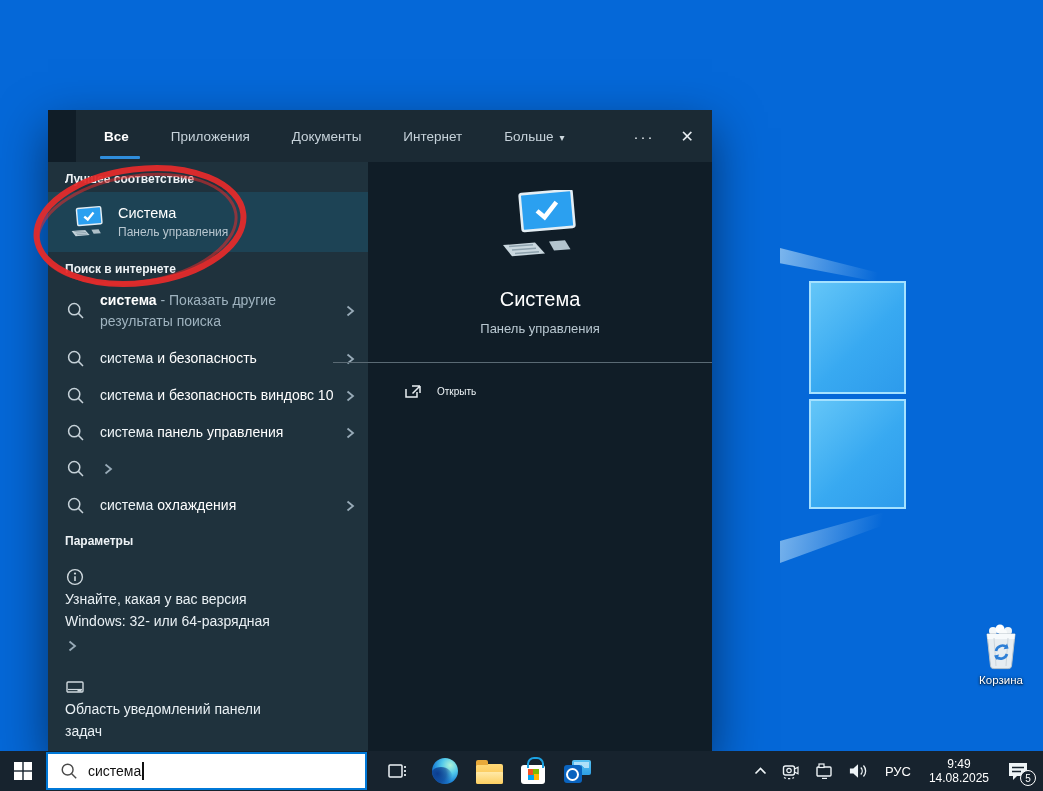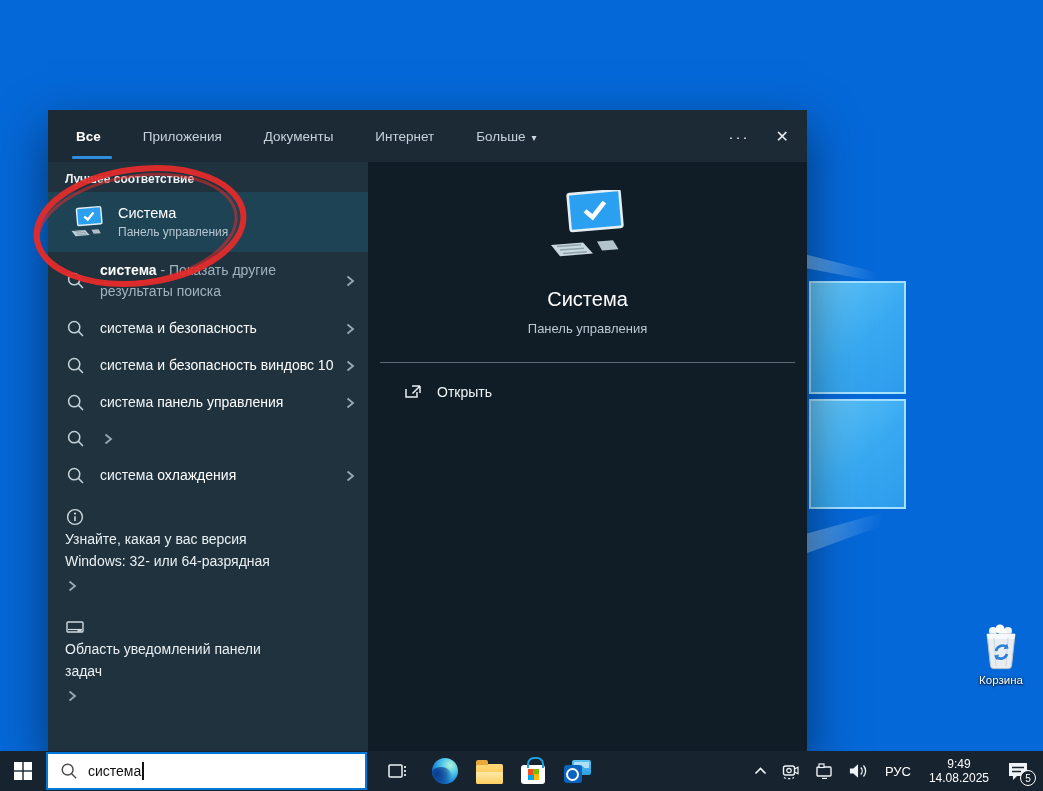--- a/index.html
+++ b/index.html
@@ -20,22 +20,22 @@
   .logo-ray { position:absolute; background:linear-gradient(100deg, rgba(220,245,255,.55), rgba(220,245,255,0) 75%); }
   .logo-ray.top { left:780px; top:248px; width:130px; height:40px; clip-path:polygon(0 0, 100% 82%, 100% 100%, 0 38%); }
   .logo-ray.bottom { left:780px; top:505px; width:130px; height:58px; clip-path:polygon(0 62%, 100% 0, 100% 18%, 0 100%); }
 
   .desktop-icon { position:absolute; width:76px; text-align:center; cursor:default; }
   .desktop-icon .dlabel { color:#fff; font-size:11.5px; line-height:14px; text-shadow:0 1px 2px rgba(0,0,0,.85), 0 0 3px rgba(0,0,0,.6); margin-top:3px; }
   .kms { left:963px; top:12px; }
   .bin { left:963px; top:624px; }
 
   
-  .search-panel { position:absolute; left:48px; top:110px; width:759px; height:641px;
-    background:#101d27; box-shadow:0 18px 46px rgba(0,0,0,.5); z-index:10; overflow:hidden; }
+  .search-panel { position:absolute; left:48px; top:110px; width:664px; height:641px;
+    background:#101d27; box-shadow:0 18px 46px rgba(0,0,0,.5); z-index:10; overflow:hidden;padding-left:28px; }
   .panel-header { position:relative; height:52px; background:#1b2a34; display:flex; align-items:center; padding-left:26px; }
   .tabs { display:flex; gap:38px; align-items:center; }
   .tab { font-size:13.5px; color:#c6d2da; cursor:pointer; position:relative; padding:4px 2px; }
   .tab.active { color:#fff; font-weight:700; }
   .tab .caret { font-size:10px; margin-left:6px; color:#cdd8de; }
   .tab-underline { position:absolute; left:24px; bottom:3px; width:40px; height:3px; background:#2f8ddb; border-radius:1px; }
   .header-actions { position:absolute; right:18px; top:0; height:52px; display:flex; align-items:center; gap:26px; }
   .hbtn { color:#e8eef2; font-size:15px; letter-spacing:2px; cursor:pointer; }
   .hbtn.close { font-size:16px; letter-spacing:0; }
 
@@ -60,21 +60,21 @@
   .prow .ptext { flex:1; font-size:14px; line-height:22px; color:#e9f0f4; padding-right:4px; }
   .prow .chev { flex:0 0 16px; margin-top:6px; }
 
   
   .preview { position:absolute; inset:0; display:flex; flex-direction:column; align-items:center; }
   .preview .big-icon { margin-top:28px; }
   .preview-title { color:#fff; font-size:20px; margin-top:26px; }
   .preview-sub { color:#b9c8d1; font-size:13px; margin-top:10px; }
   .preview-divider { width:415px; height:1px; background:#5a6a74; margin-top:26px; }
   .open-row { align-self:flex-start; display:flex; align-items:center; gap:14px; margin:20px 0 0 36px; cursor:pointer; }
-  .open-label { color:#eef4f7; font-size:14px; }
+  .open-label { color:#eef4f7; font-size:10px; }
 
   
   .annotation { position:absolute; left:0; top:0; z-index:20; pointer-events:none; }
 
   
   .taskbar { position:absolute; left:0; bottom:0; width:1043px; height:40px; background:#17232e; z-index:30; display:flex; align-items:center; }
   .start-btn { width:46px; height:40px; display:flex; align-items:center; justify-content:center; cursor:pointer; }
   .tb-search { position:relative; width:321px; height:38px; background:#fff; border:2px solid #0078d7; display:flex; align-items:center; padding-left:12px; cursor:text; }
   .tb-search .stext { color:#111; font-size:14px; margin-left:10px; }
   .caret-line { display:inline-block; width:1.5px; height:18px; background:#111; margin-left:1px; vertical-align:middle; }
@@ -173,20 +173,21 @@
           <path d="M4 28 l15 -1 5 5.5 -15.5 1.2 z" fill="#c3d2da"></path>
           <path d="M7 28.6 l11.5 -.8 M8.5 30.4 l11.5 -.8 M10 32.2 l11.5 -.8" stroke="#8fa3ae" stroke-width="1" fill="none"></path>
           <path d="M26 26.5 l8 -.5 2.5 4.5 -8 .6 z" fill="#aebfc8"></path>
         </svg>
         <div>
           <div class="best-title">Система</div>
           <div class="best-sub">Панель управления</div>
         </div>
       </div>
 
+      <div class="section-label">Поиск в интернете</div>
 
       <div class="srow first">
         <svg class="mag" width="20" height="20" viewBox="0 0 20 20">
             <circle cx="8.2" cy="8.2" r="5.6" stroke="#c6d2d9" stroke-width="1.5" fill="none"></circle>
             <path d="M12.4 12.4 L17 17" stroke="#c6d2d9" stroke-width="1.5"></path>
           </svg>
         <div class="stext"><span class="typed">система</span><span class="completion"> - Показать другие результаты поиска</span></div>
         <svg class="chev" width="14" height="14" viewBox="0 0 14 14">
             <path d="M4.5 2.5 L10 7 L4.5 11.5" stroke="#98abb8" stroke-width="1.8" fill="none"></path>
           </svg>
@@ -234,20 +235,21 @@
         <svg class="mag" width="20" height="20" viewBox="0 0 20 20">
             <circle cx="8.2" cy="8.2" r="5.6" stroke="#c6d2d9" stroke-width="1.5" fill="none"></circle>
             <path d="M12.4 12.4 L17 17" stroke="#c6d2d9" stroke-width="1.5"></path>
           </svg>
         <div class="stext"><span class="typed">система </span><span class="completion">охлаждения</span></div>
         <svg class="chev" width="14" height="14" viewBox="0 0 14 14">
             <path d="M4.5 2.5 L10 7 L4.5 11.5" stroke="#98abb8" stroke-width="1.8" fill="none"></path>
           </svg>
       </div>
 
+      <div class="section-label">Параметры</div>
 
       <div class="prow">
         <svg class="picon" width="20" height="20" viewBox="0 0 20 20">
             <circle cx="10" cy="10" r="7.4" stroke="#cfd9de" stroke-width="1.4" fill="none"></circle>
             <circle cx="10" cy="6.6" r="1.1" fill="#cfd9de"></circle>
             <path d="M10 9.2 V14" stroke="#cfd9de" stroke-width="1.6"></path>
           </svg>
         <div class="ptext" style="max-width:238px;">Узнайте, какая у вас версия Windows: 32- или 64-разрядная</div>
         <svg class="chev" width="14" height="14" viewBox="0 0 14 14">
             <path d="M4.5 2.5 L10 7 L4.5 11.5" stroke="#98abb8" stroke-width="1.8" fill="none"></path>

